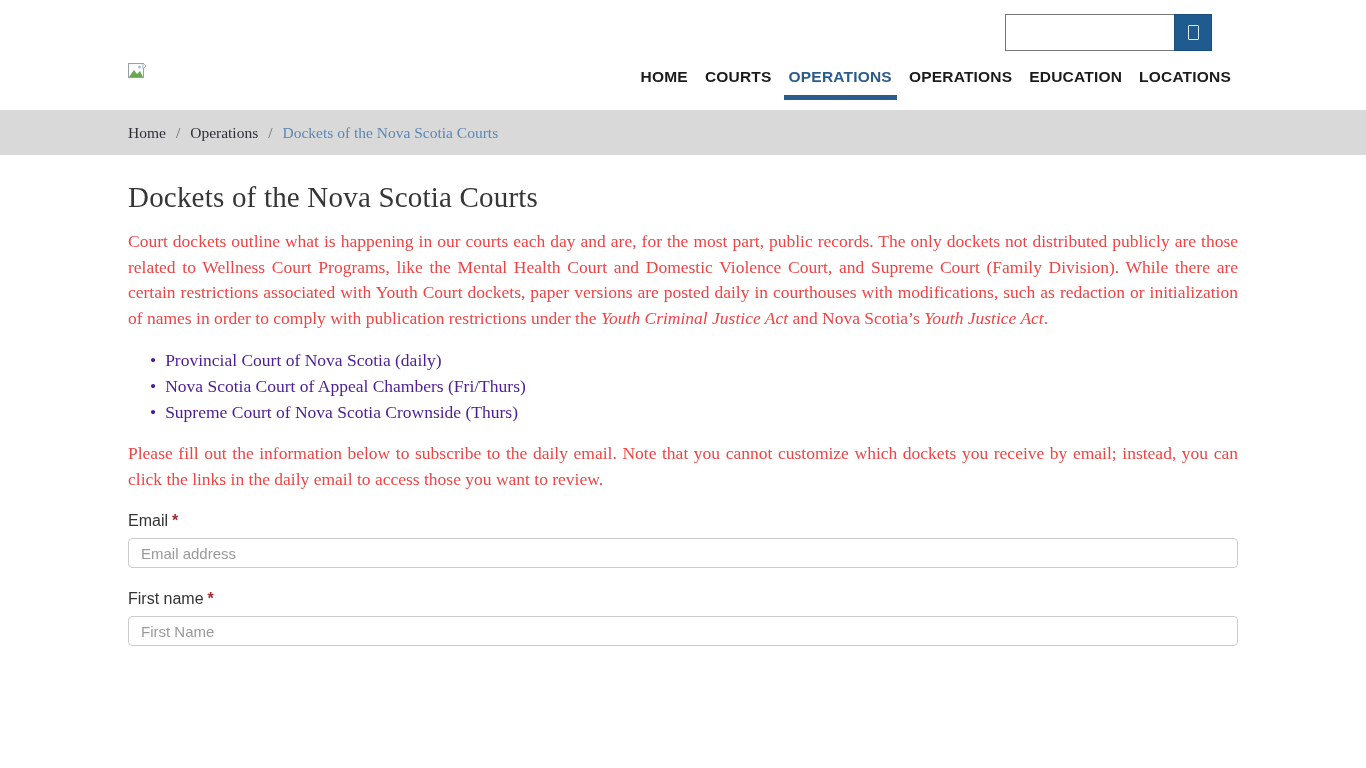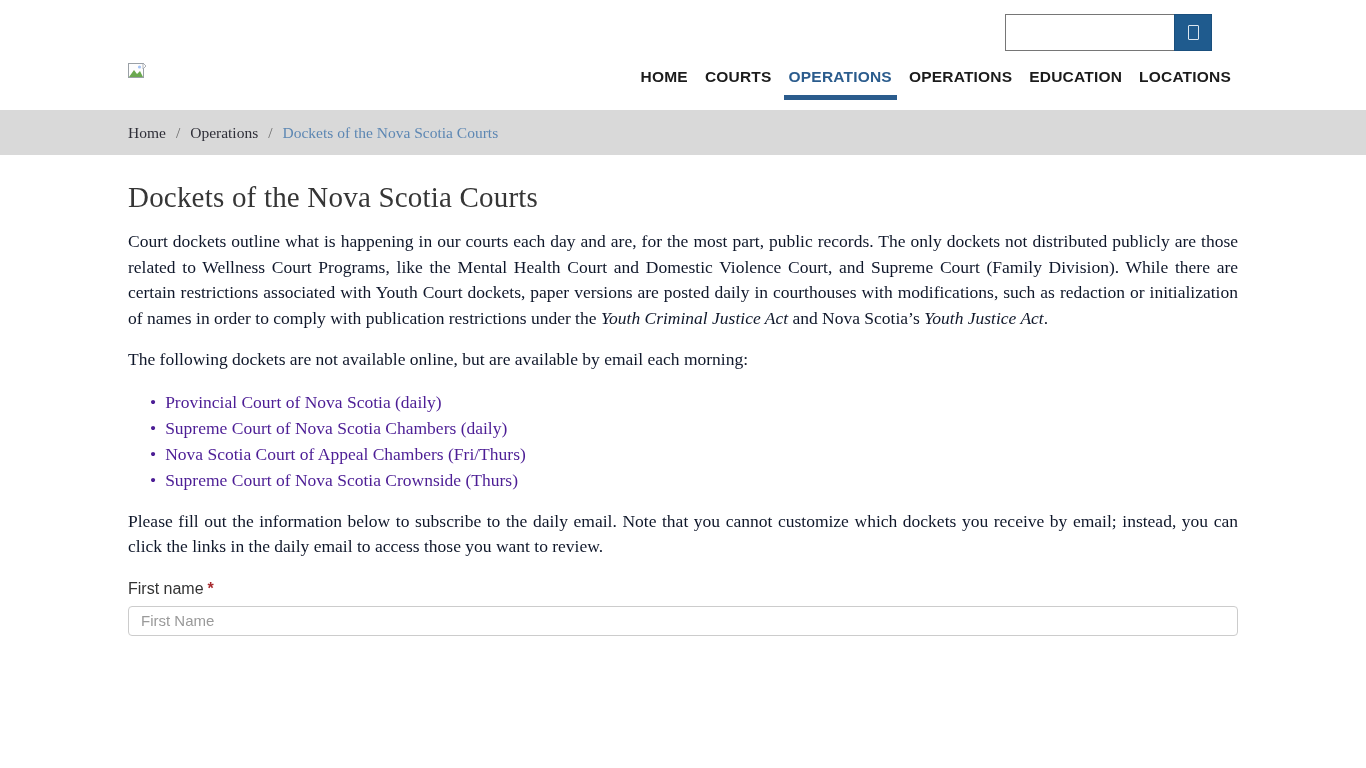--- a/index.html
+++ b/index.html
@@ -56,21 +56,21 @@
   .breadcrumb .sep { color:#6b6b6b; }
   .breadcrumb .current { color:#5d87b3; }
 
   
   .main { width:1110px; margin-left:128px; }
   h1.page-title {
     font-size:29px; font-weight:400; color:#363636;
     margin:26px 0 15px; letter-spacing:0.2px;
   }
   .main p {
-    font-size:17.5px; line-height:25.5px; color:#0f172a;
+    font-size:17.5px; line-height:25.5px; color:#ef4444;
     margin-bottom:16px; text-align:justify;
   }
   .main p .italic { font-style:italic; }
 
   ul.dockets { list-style:none; margin:16px 0 16px 22px; }
   ul.dockets li { font-size:17.5px; line-height:26px; color:#4c1d95; }
   ul.dockets li::before { content:"\2022"; margin-right:9px; }
 
   
   .form-group { margin-top:20px; font-family:"Liberation Sans", sans-serif; }
@@ -125,30 +125,32 @@
   <span class="current">Dockets of the Nova Scotia Courts</span>
 </div>
 
 <div class="main">
 
   <h1 class="page-title">Dockets of the Nova Scotia Courts</h1>
 
   <p><span>Court dockets outline what is happening in our courts each day and are, for the most part, public records. The only dockets not distributed publicly are those related to Wellness Court Programs, like the Mental Health Court and Domestic Violence Court, and Supreme Court (Family Division). While there are certain restrictions associated with Youth Court dockets, paper versions are posted daily in courthouses with modifications, such as redaction or initialization of names in order to comply with publication restrictions under the </span><span class="italic">Youth Criminal Justice Act</span><span> and Nova Scotia’s </span><span class="italic">Youth Justice Act</span><span>.</span></p>
 
 
-  <p>The following dockets are not available online, but are available by email each morning:</p>
 
   <ul class="dockets">
     <li>Provincial Court of Nova Scotia (daily)</li>
-    <li>Supreme Court of Nova Scotia Chambers (daily)</li>
     <li>Nova Scotia Court of Appeal Chambers (Fri/Thurs)</li>
     <li>Supreme Court of Nova Scotia Crownside (Thurs)</li>
   </ul>
 
   <p>Please fill out the information below to subscribe to the daily email. Note that you cannot customize which dockets you receive by email; instead, you can click the links in the daily email to access those you want to review.</p>
 
+  <div class="form-group">
+    <span class="form-label">Email</span><span class="required">*</span>
+    <input class="text-input" type="text" placeholder="Email address" style="">
+  </div>
 
   <div class="form-group">
     <span class="form-label">First name</span><span class="required">*</span>
     <input class="text-input" type="text" placeholder="First Name" style="">
   </div>
 
 </div>
 
 </body></html>

